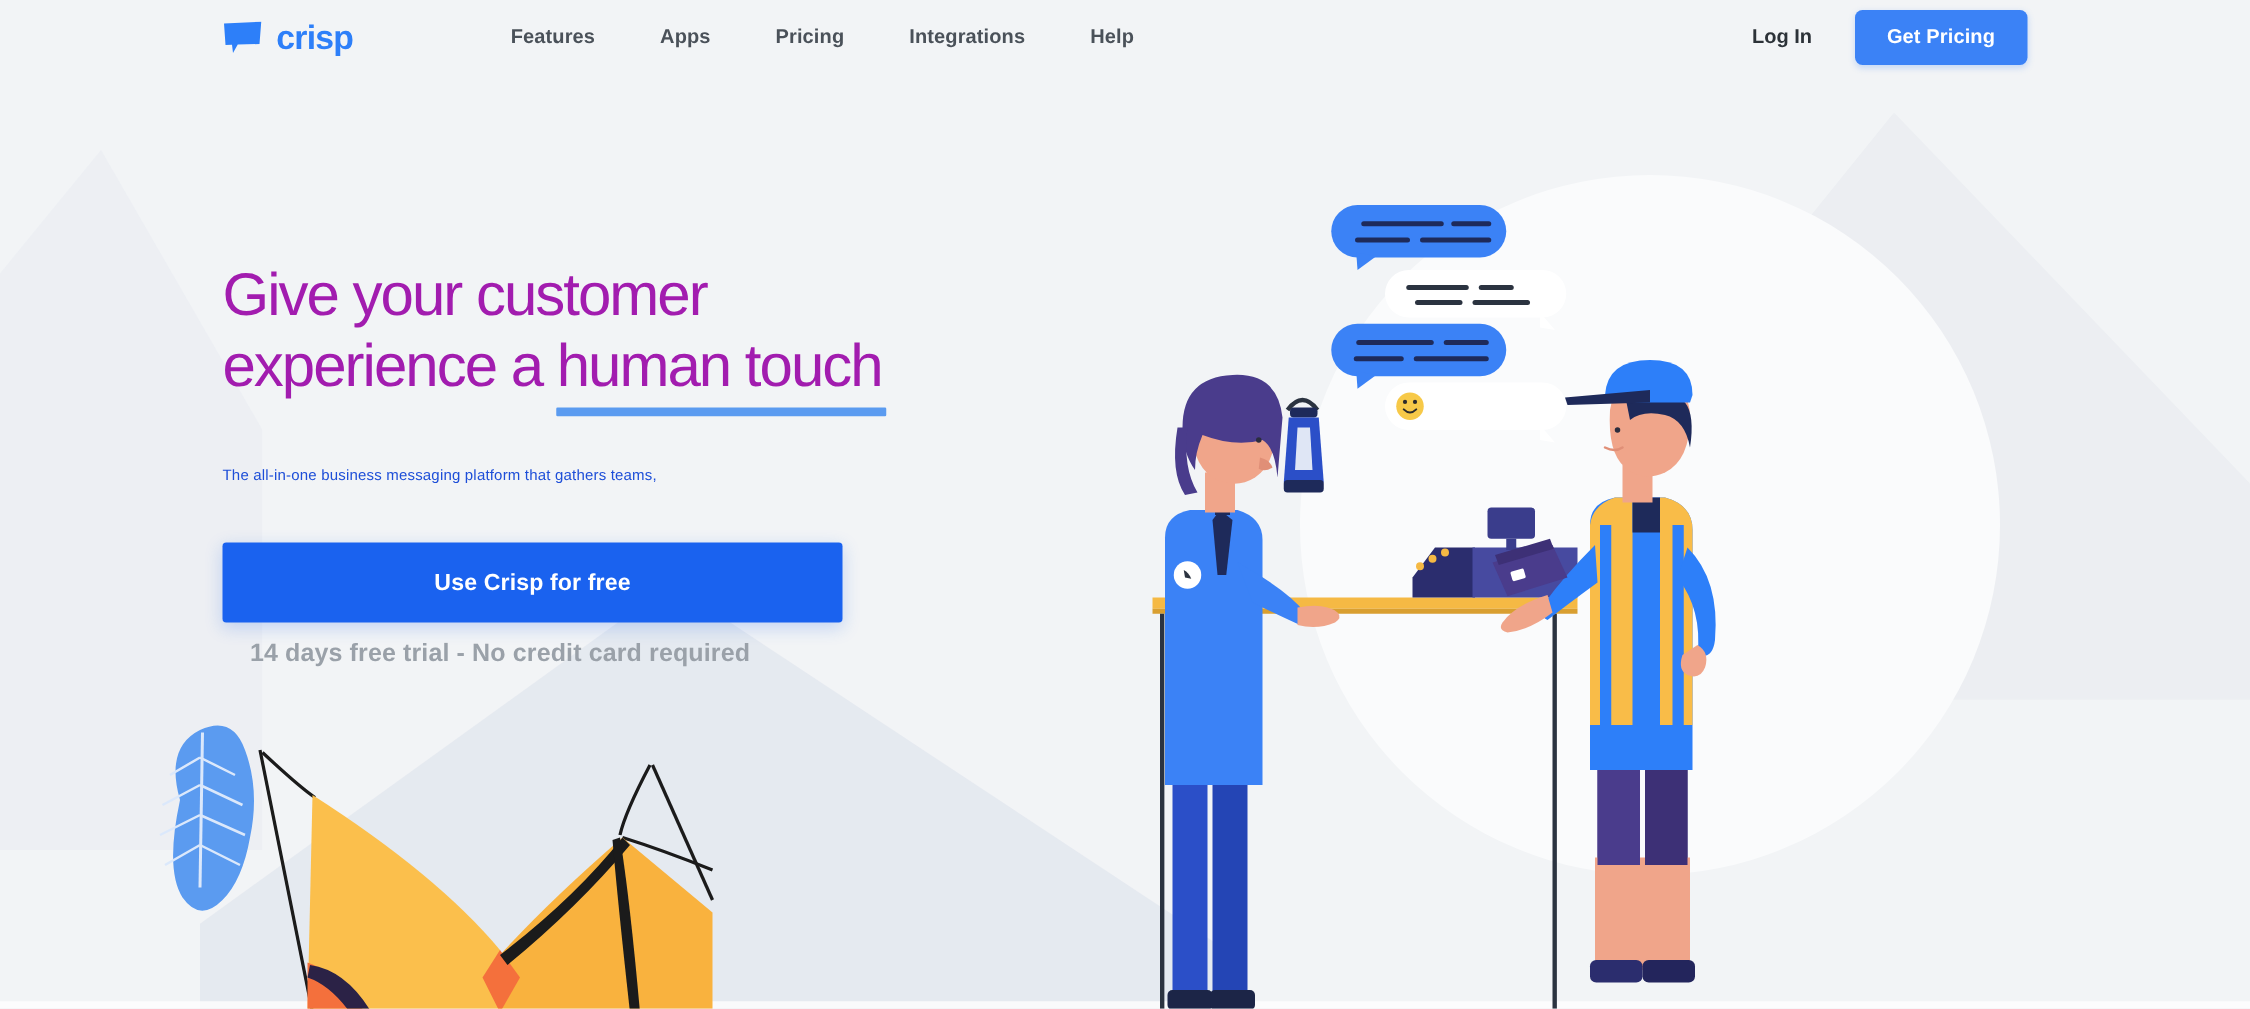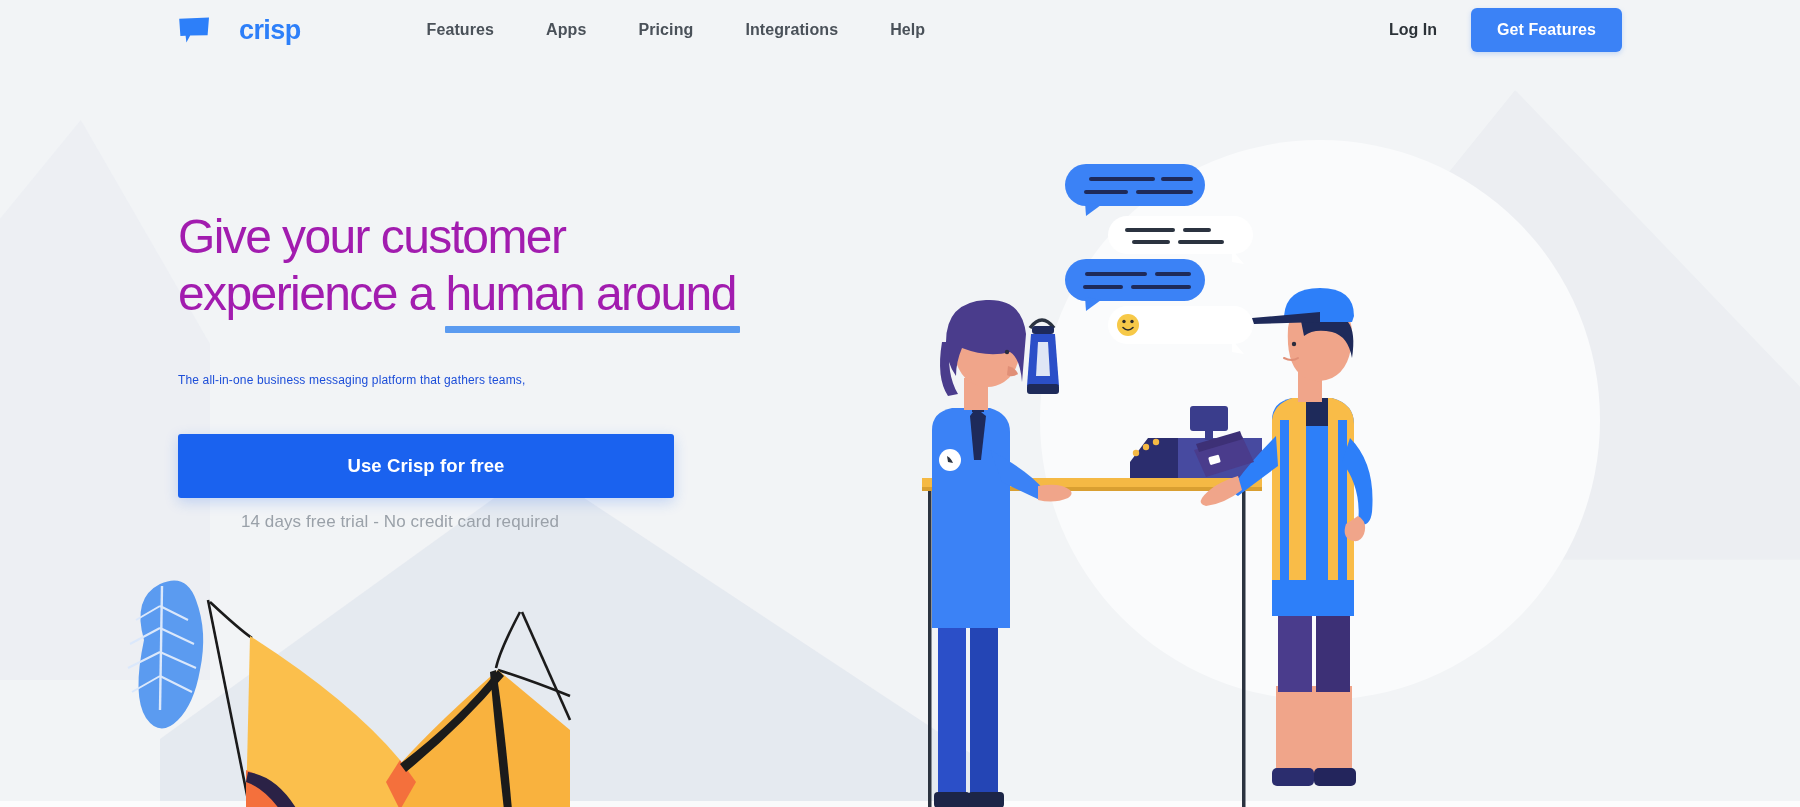--- a/index.html
+++ b/index.html
@@ -54,21 +54,21 @@
   }
 
   
   header.nav {
     position: absolute; left: 0; top: 0;
     width: 1800px; height: 60px;
     display: flex; align-items: center;
     z-index: 40;
   }
   .logo {
-    display: flex; align-items: center; gap: 28px;
+    display: flex; align-items: center; gap: 10px;
     margin-left: 178px;
     cursor: pointer; text-decoration: none;
   }
   .logo-mark { width: 33px; height: 26px; display: block; }
   .logo-text {
     font-size: 27px; font-weight: 700; color: #2d7ff9;
     letter-spacing: -0.6px; line-height: 1;
   }
 
   nav.primary { display: flex; align-items: center; margin-left: 100px; gap: 0; }
@@ -120,22 +120,23 @@
     background: #1a62ef; color: #fff;
     font-size: 18.5px; font-weight: 700;
     border: none; border-radius: 3px;
     padding: 21px 0; cursor: pointer;
     letter-spacing: .1px;
     box-shadow: 0 4px 14px rgba(26,98,239,.22);
     margin-top: 12px;
   }
   .cta-note {
     width: 444px; text-align: center;
-    margin-top: 14px; font-size: 17px; color: #9aa1a9;
+    margin-top: 14px; font-size: 20px; color: #9aa1a9;
     letter-spacing: .1px;
+    font-weight: bold;
   }
 
   
   .illustration {
     position: absolute; left: 880px; top: 120px;
     width: 620px; height: 690px; z-index: 20;
   }
   .illustration svg { display: block; width: 620px; height: 690px; }
 </style>
 </head>
@@ -164,28 +165,28 @@
     <nav class="primary">
       <a href="#">Features</a>
       <a href="#">Apps</a>
       <a href="#">Pricing</a>
       <a href="#">Integrations</a>
       <a href="#">Help</a>
     </nav>
 
     <div class="nav-right">
       <a class="login-link" href="#">Log In</a>
-      <button class="btn-get-started">Get Features</button>
+      <button class="btn-get-started">Get Pricing</button>
     </div>
   </header>
 
   <section class="hero">
     <h1 class="headline">
       <span>Give your customer</span>
-      <span class="line2"><span>experience a </span><span class="hl-underline">human around</span></span>
+      <span class="line2"><span>experience a </span><span class="hl-underline">human touch</span></span>
     </h1>
 
     <p class="subhead">
       <span>The all-in-one business messaging platform that gathers teams,</span><br>
     </p>
 
     <div class="cta-block">
       <button class="btn-cta">Use Crisp for free</button>
       <div class="cta-note">14 days free trial - No credit card required</div>
     </div>

